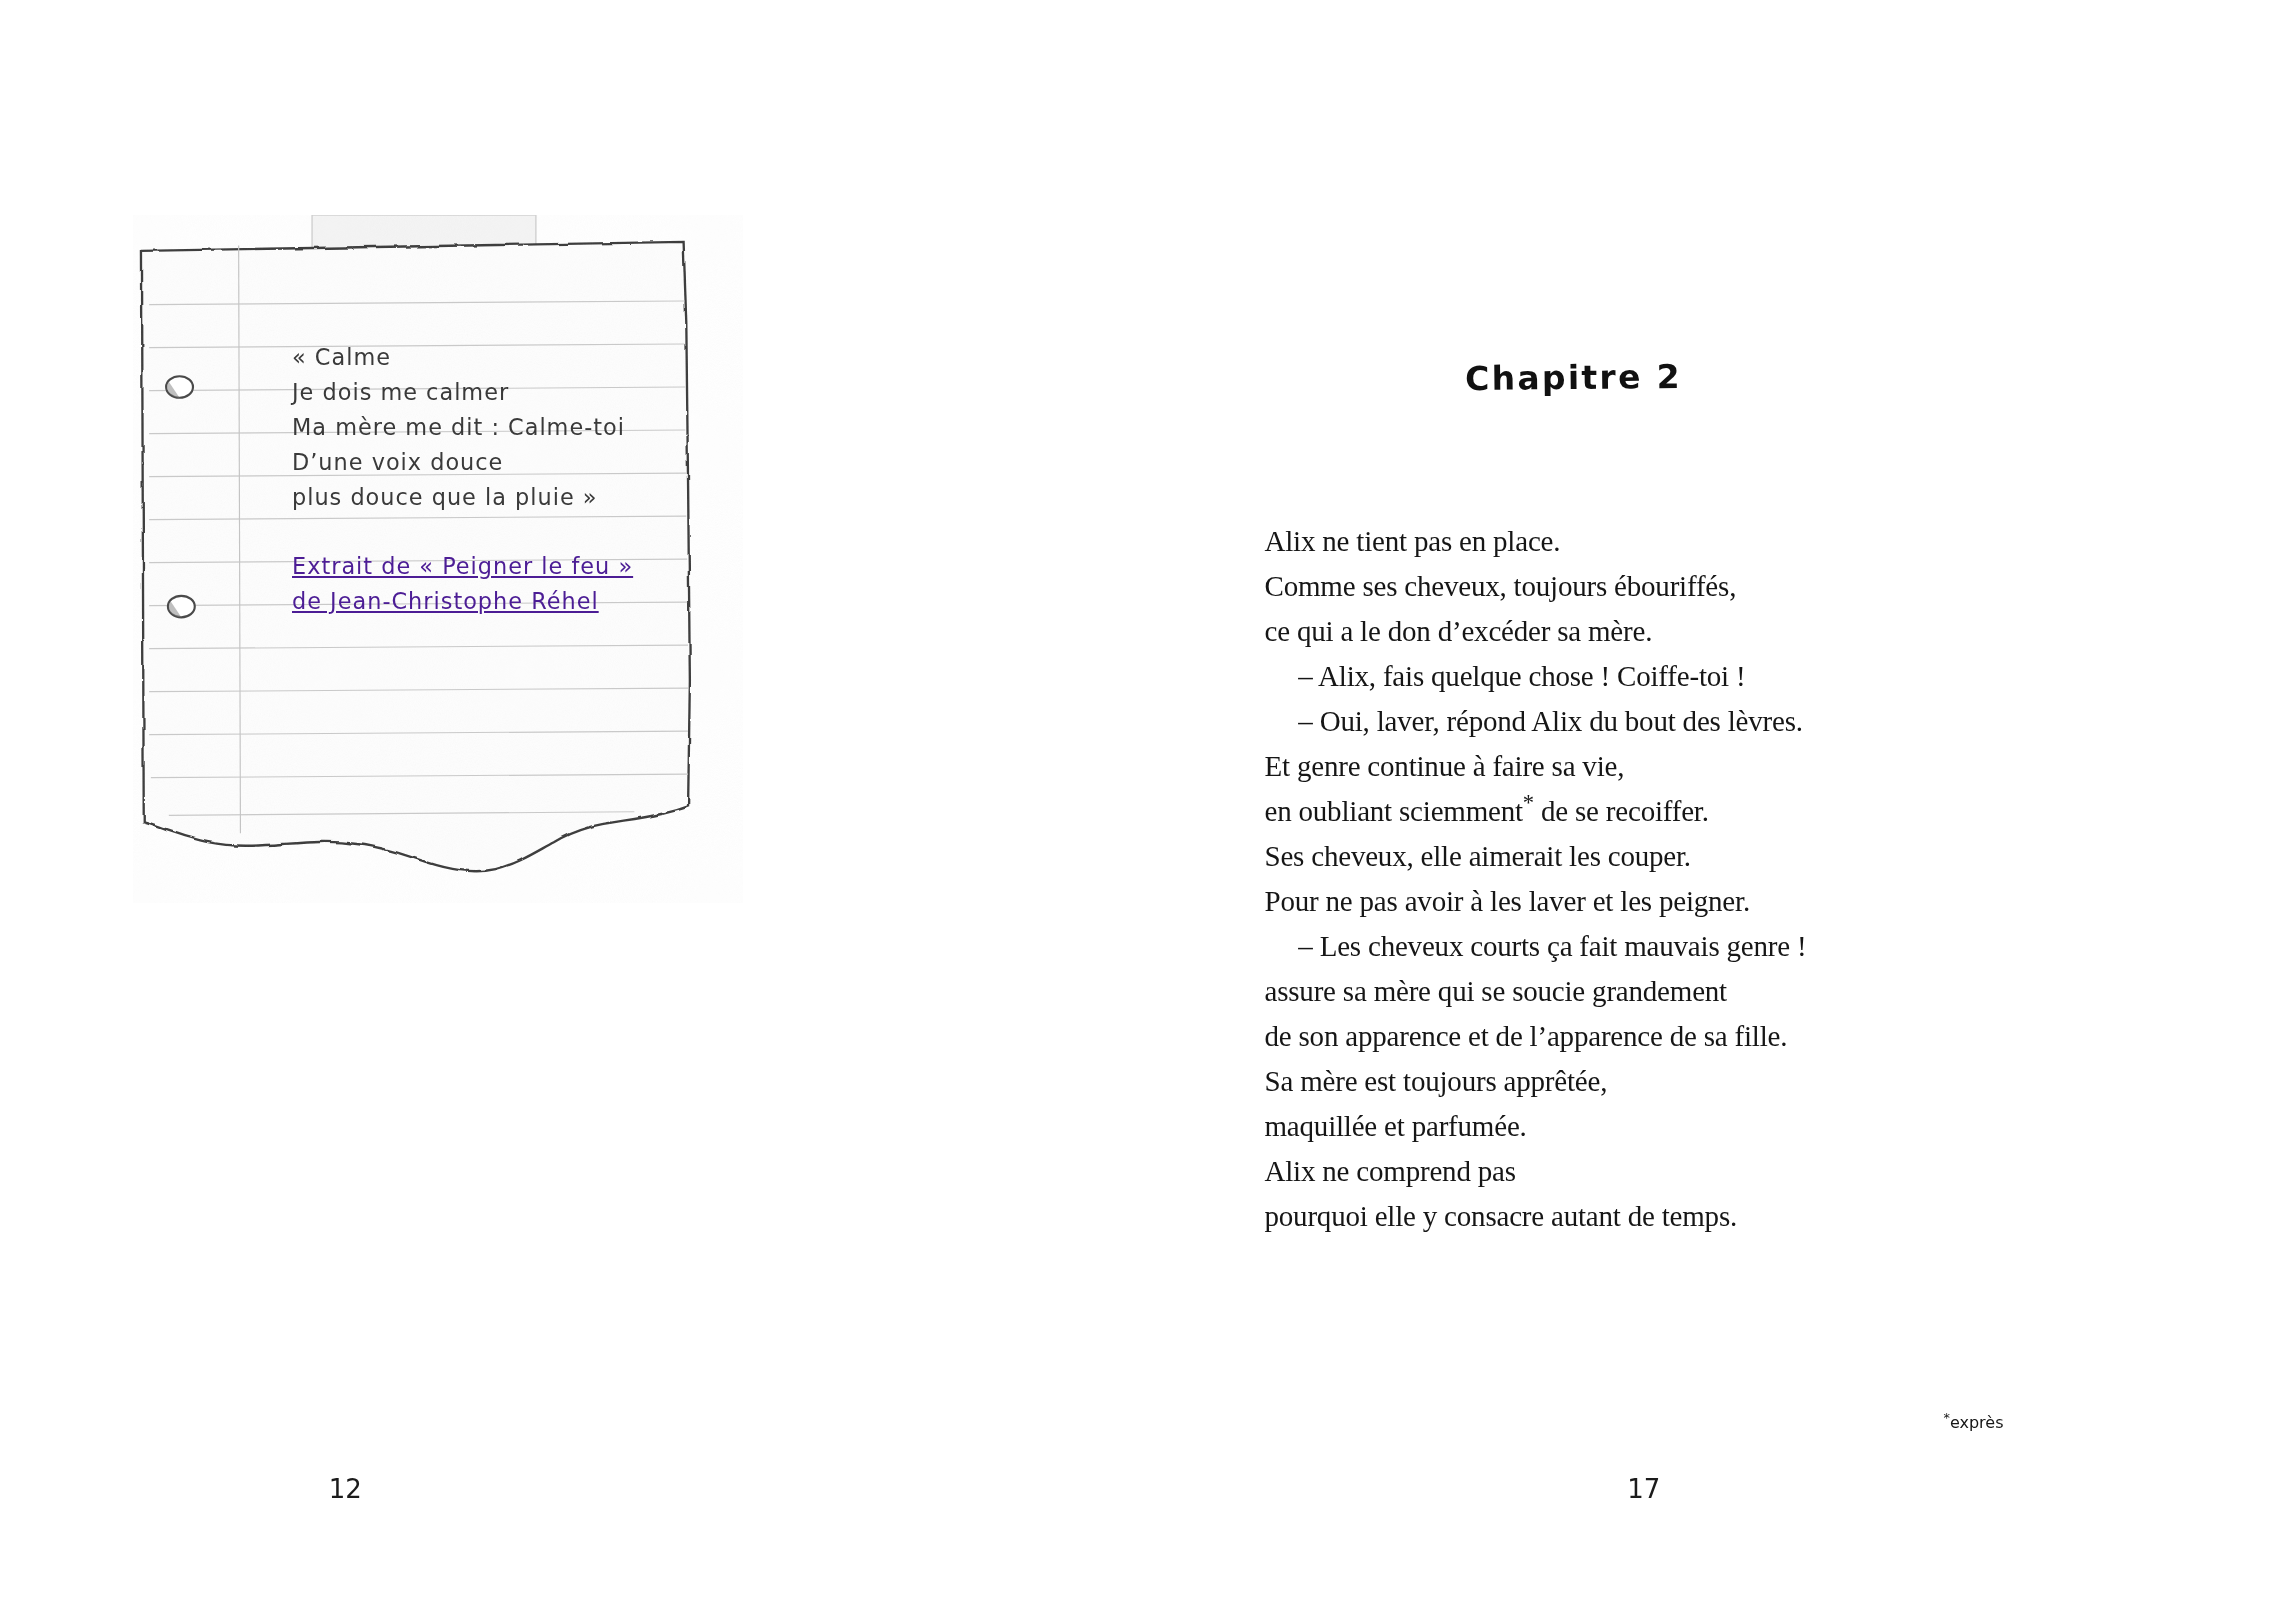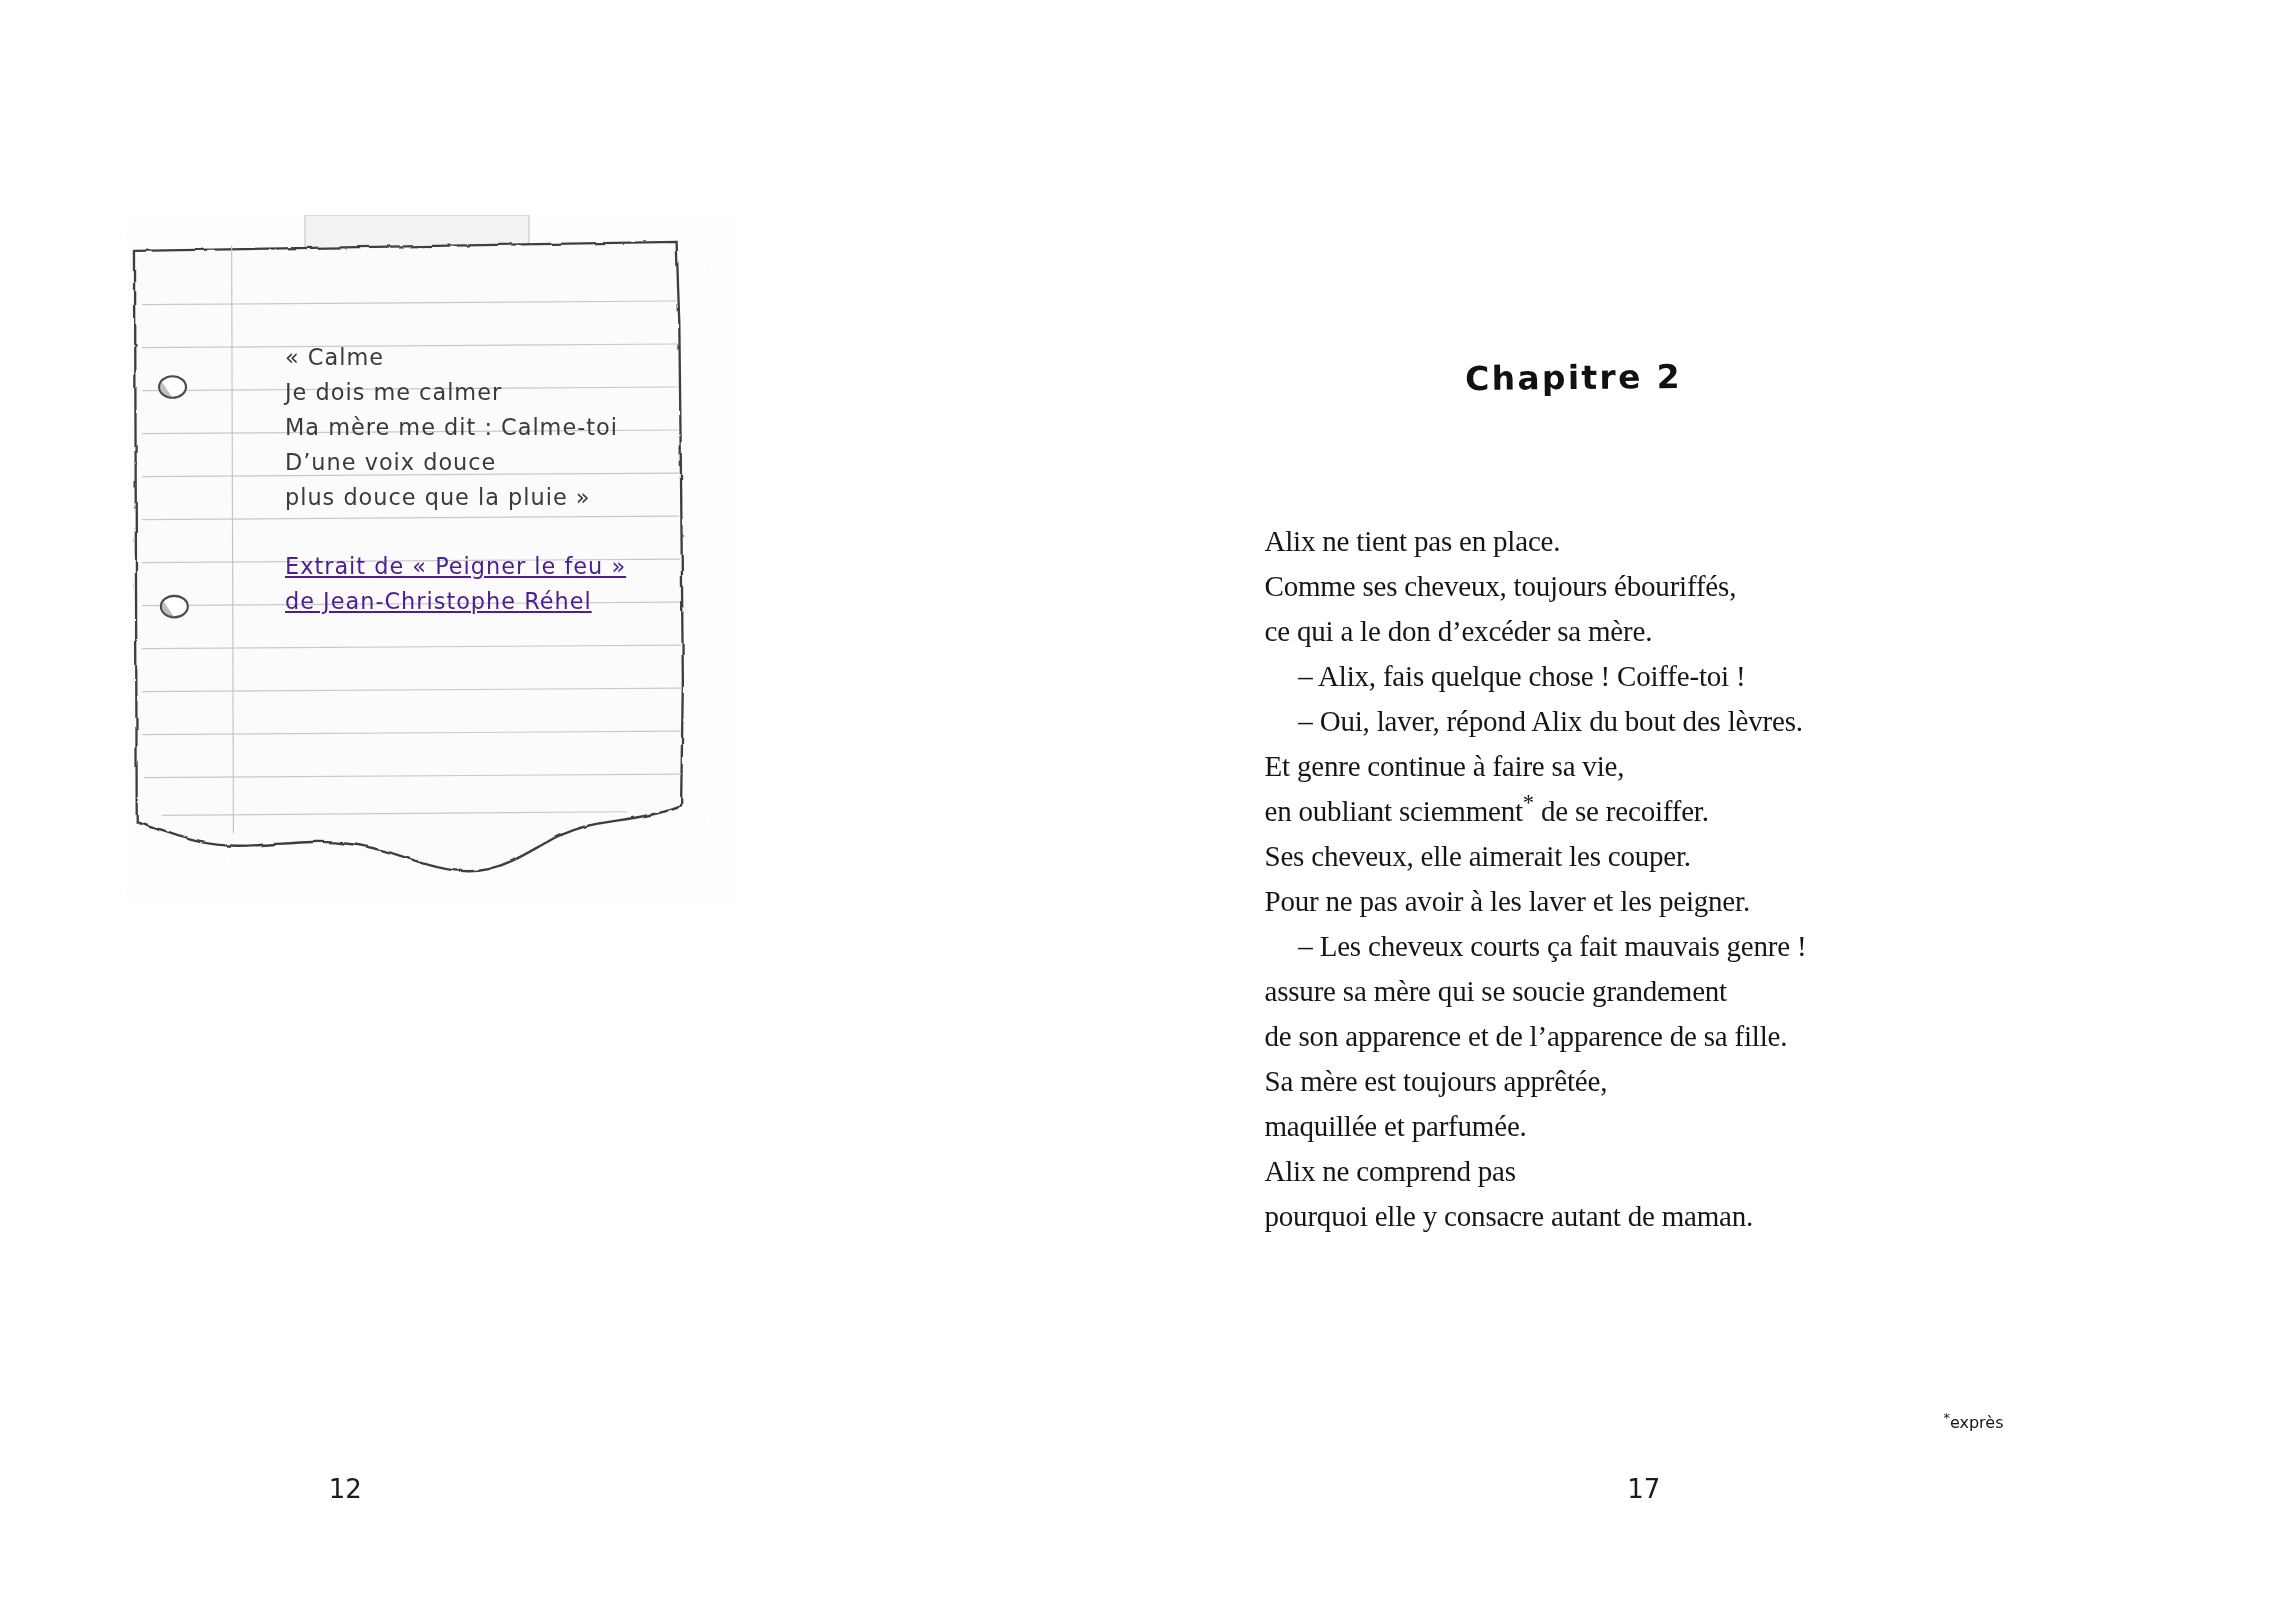--- a/index.html
+++ b/index.html
@@ -24,21 +24,21 @@
   }
   .page {
     position: relative;
     width: 50%;
     height: 100%;
   }
 
   
   .paper-wrap {
     position: absolute;
-    left: 126px;
+    left: 133px;
     top: 215px;
     width: 855px;
     height: 896px;
   }
   .paper-svg {
     position: absolute;
     left: 0;
     top: 0;
     width: 100%;
     height: 100%;
@@ -205,21 +205,21 @@
       <p>Et genre continue à faire sa vie,</p>
       <p>en oubliant sciemment<sup class="ast">*</sup> de se recoiffer.</p>
       <p>Ses cheveux, elle aimerait les couper.</p>
       <p>Pour ne pas avoir à les laver et les peigner.</p>
       <p class="indent">  – Les cheveux courts ça fait mauvais genre !</p>
       <p>assure sa mère qui se soucie grandement</p>
       <p>de son apparence et de l’apparence de sa fille.</p>
       <p>Sa mère est toujours apprêtée,</p>
       <p>maquillée et parfumée.</p>
       <p>Alix ne comprend pas</p>
-      <p>pourquoi elle y consacre autant de maman.</p>
+      <p>pourquoi elle y consacre autant de temps.</p>
     </div>
 
     <div class="footnote">
       <span class="star">*</span><span>exprès</span>
     </div>
 
     <div class="folio folio-right">17</div>
   </div>
 
 </div>

